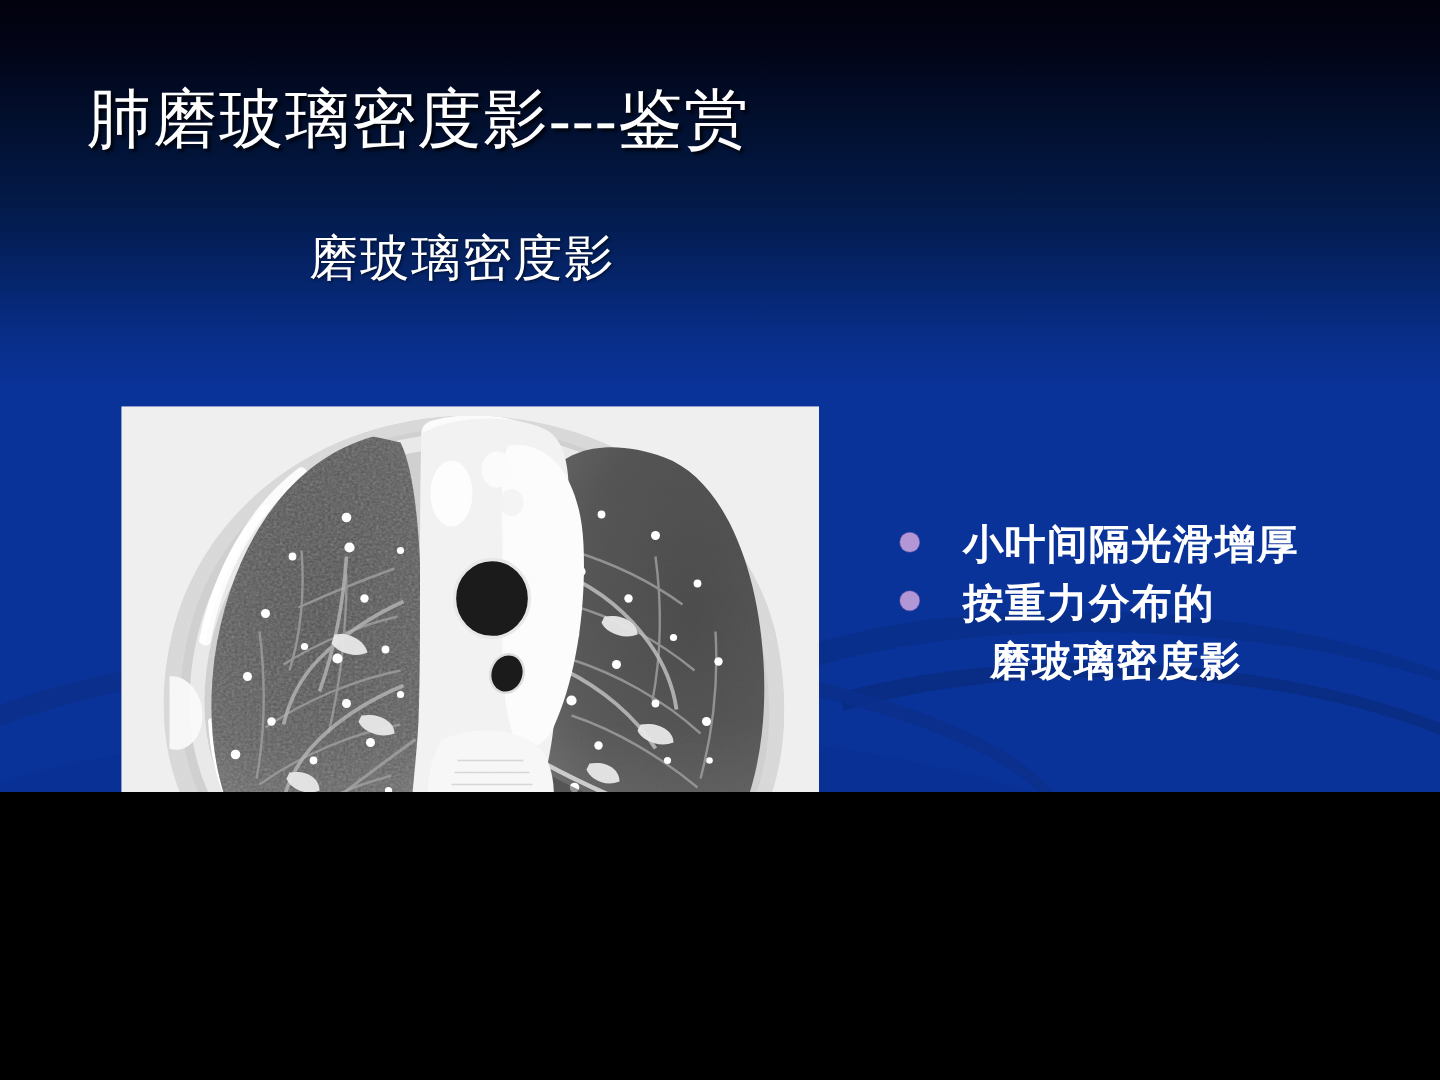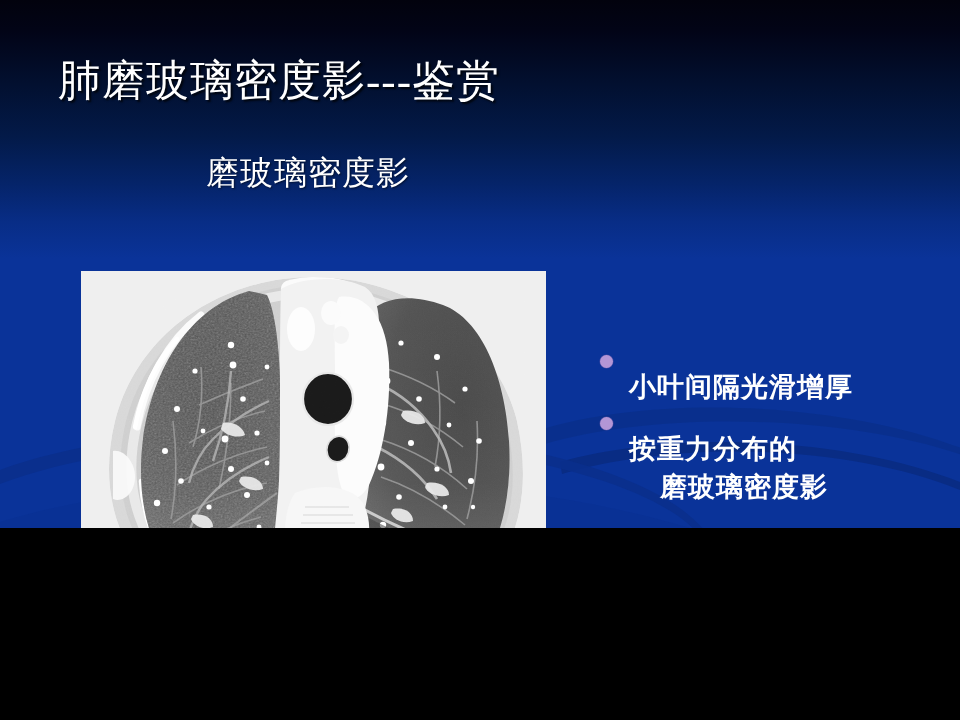--- a/index.html
+++ b/index.html
@@ -77,21 +77,20 @@
     position: absolute;
     left: 600px;
     top: 344px;
     width: 350px;
   }
   .bullet-row {
     position: relative;
     display: flex;
     align-items: flex-start;
     min-height: 39px;
-    flex-direction: column;
   }
   .bullet-dot {
     flex: 0 0 auto;
     width: 13px;
     height: 13px;
     border-radius: 50%;
     background: #b396d6;
     margin-top: 11px;
     margin-right: 0px;
     box-shadow: 0 0 0 0.5px rgba(130,100,175,0.5);

